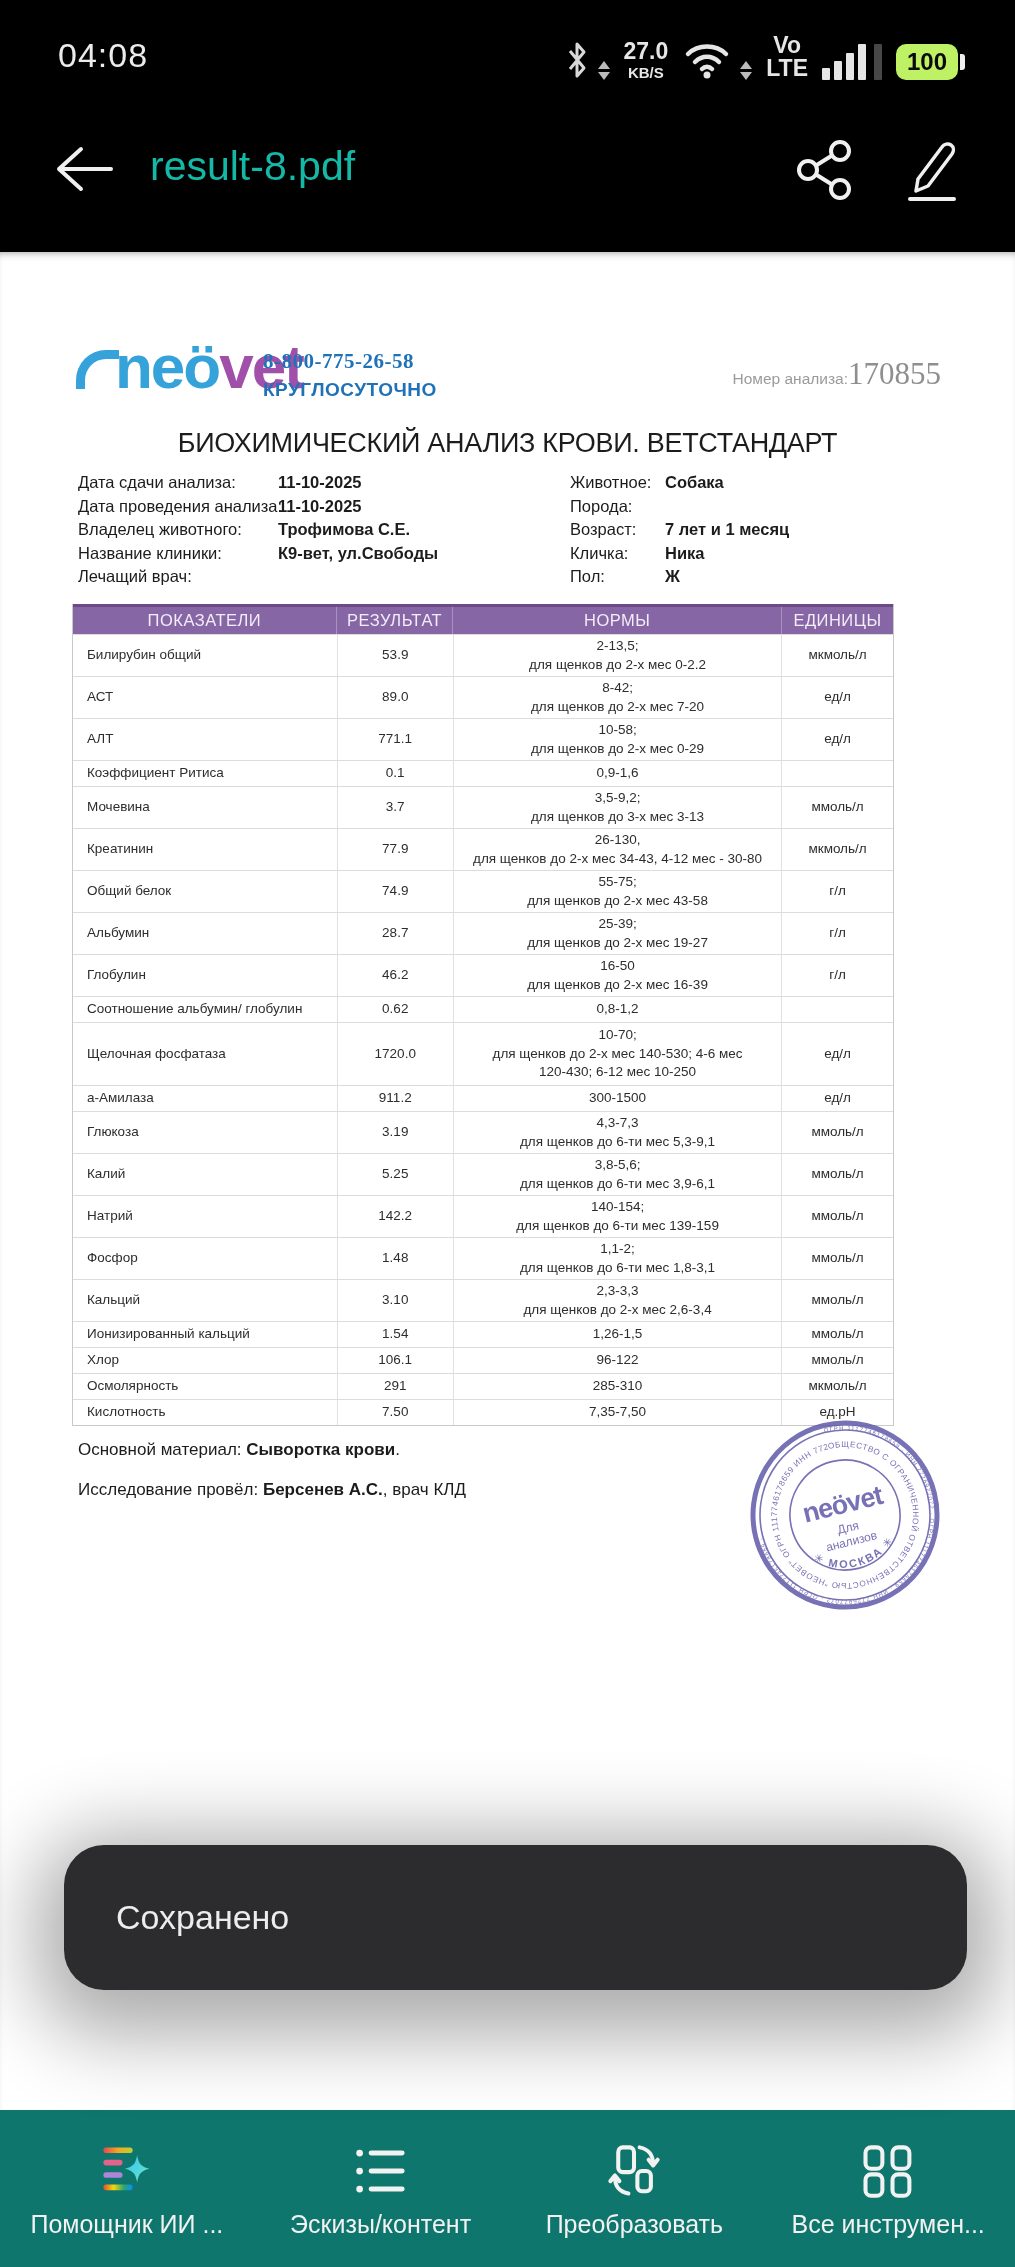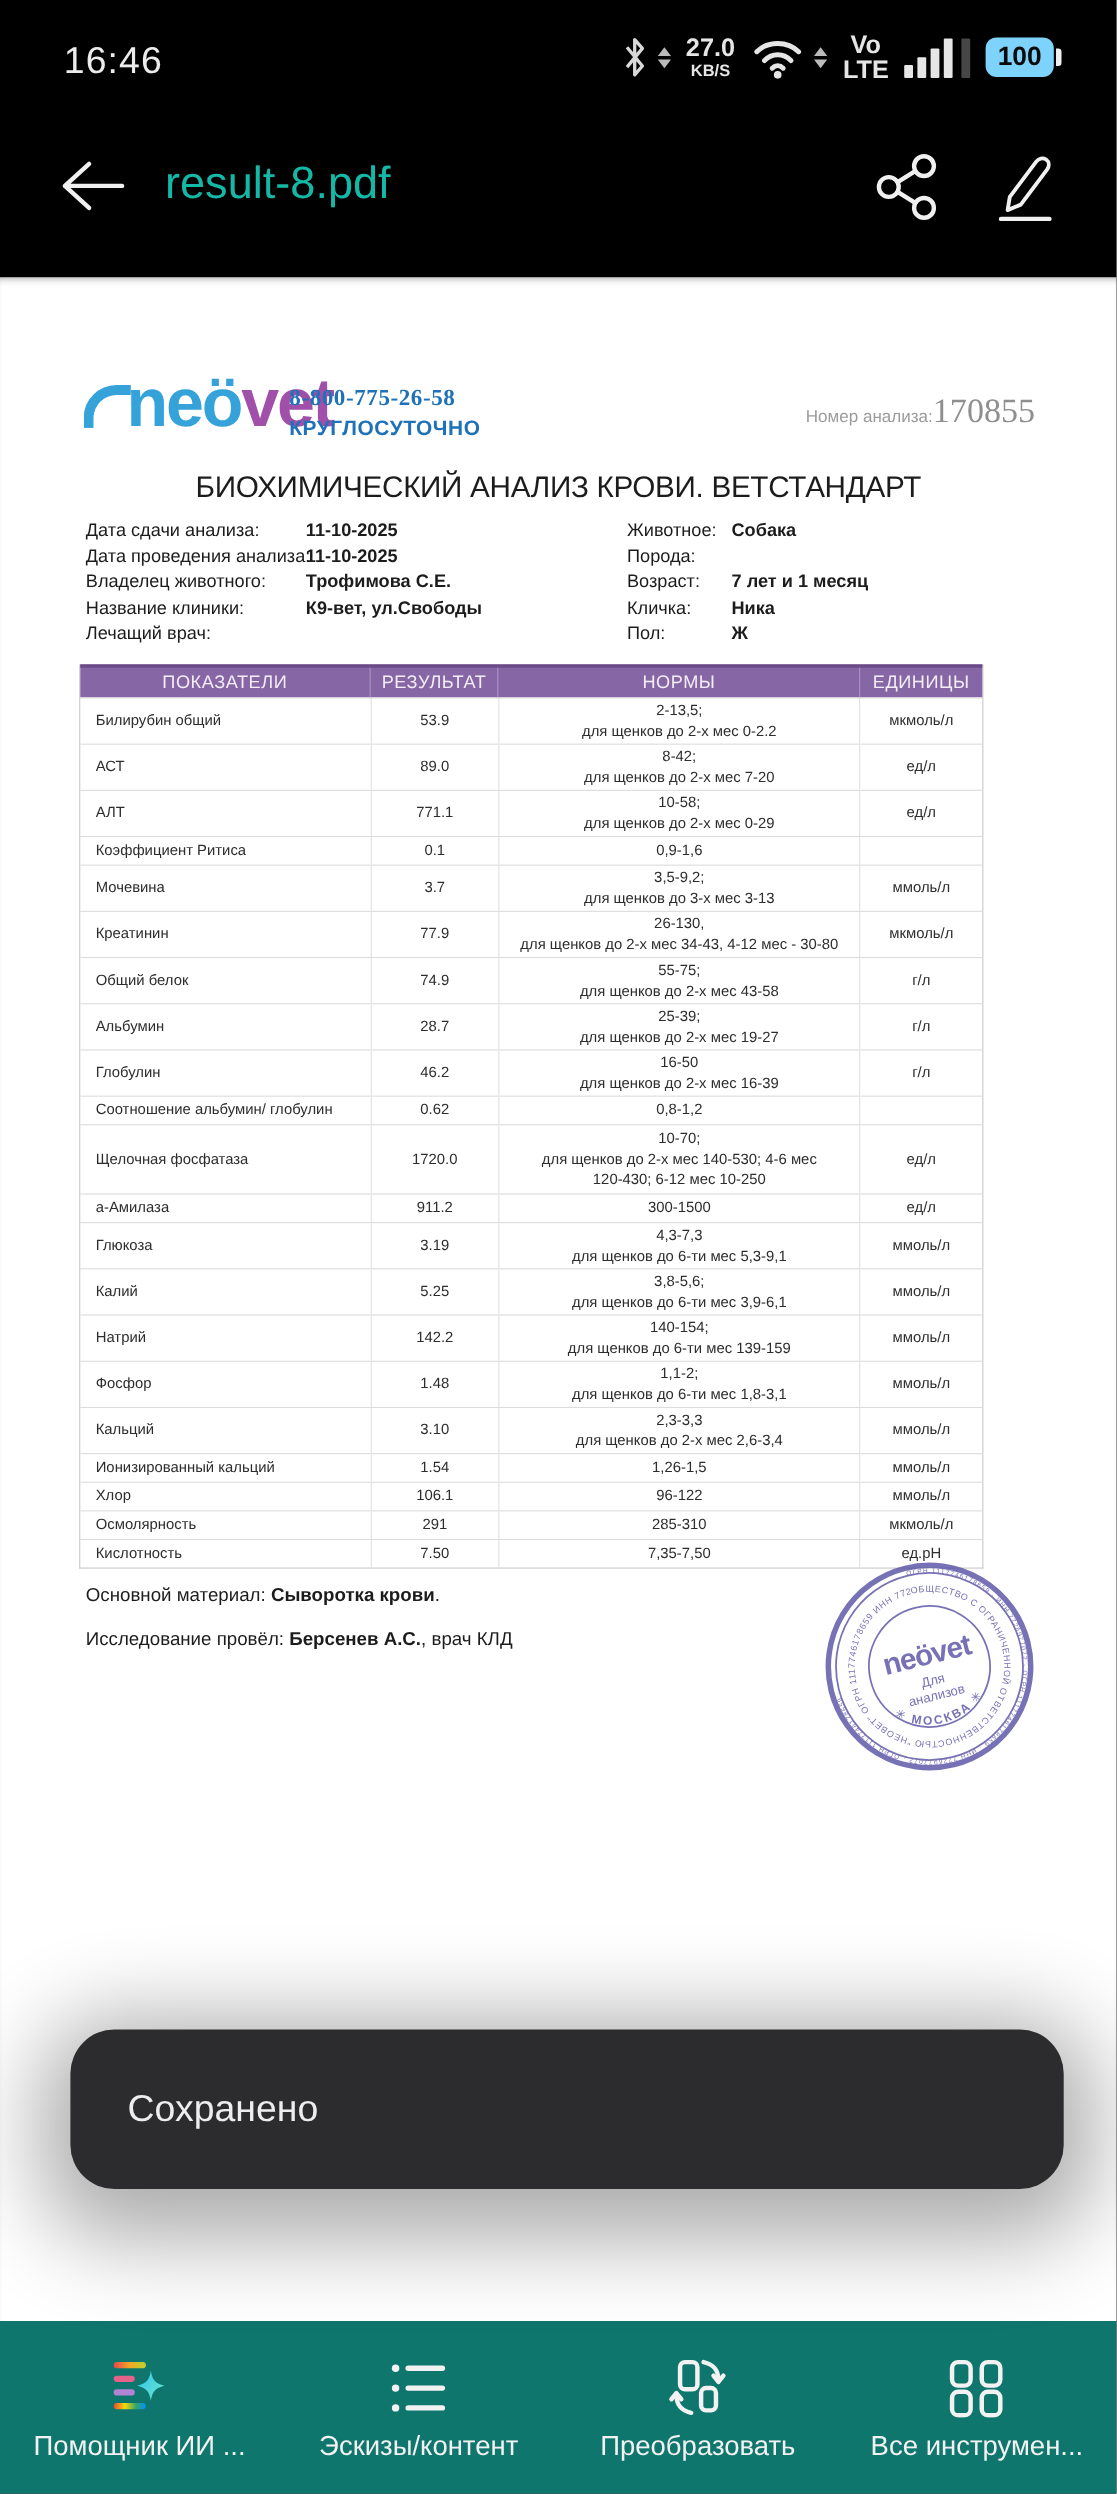--- a/index.html
+++ b/index.html
@@ -4,34 +4,34 @@
 <style>
   html,body{margin:0;padding:0;}
   body{
     width:1015px;height:2267px;position:relative;overflow:hidden;
     background:#000;font-family:"Liberation Sans","DejaVu Sans",sans-serif;
     -webkit-font-smoothing:antialiased;
   }
   
   .status-bar{position:absolute;left:0;top:0;width:1015px;height:85px;background:#000;}
   .sb-time{position:absolute;left:58px;top:36px;color:#ececec;font-size:34px;letter-spacing:1px;}
-  .sb-icons{position:absolute;right:50px;top:24px;height:56px;display:flex;align-items:center;gap:14px;color:#e6e6e6;}
+  .sb-icons{position:absolute;right:50px;top:24px;height:56px;display:flex;align-items:flex-end;gap:14px;color:#e6e6e6;}
   .sb-stack{display:flex;flex-direction:column;align-items:center;line-height:1;font-weight:bold;}
   .sb-stack .big{font-size:23px;}
   .sb-stack .small{font-size:15px;margin-top:2px;}
   .updown{display:flex;flex-direction:column;gap:3px;margin-left:-6px;}
   .updown i{width:0;height:0;border-left:6px solid transparent;border-right:6px solid transparent;display:block;}
   .updown .up{border-bottom:8px solid #bbb;}
   .updown .dn{border-top:8px solid #bbb;}
   .sig-bars{display:flex;align-items:flex-end;gap:4px;height:38px;}
   .sig-bars b{display:block;width:8px;background:#e6e6e6;border-radius:1px;}
   .sig-bars .s1{height:12px}.sig-bars .s2{height:19px}.sig-bars .s3{height:27px}.sig-bars .s4{height:36px}
   .sig-bars .s5{height:36px;background:#474747;margin-left:4px;}
   .battery{display:flex;align-items:center;}
-  .bat-body{background:#7dd3fc;border-radius:10px;min-width:62px;height:36px;display:flex;align-items:center;justify-content:center;color:#0a0a0a;font-size:24px;font-weight:bold;}
+  .bat-body{background:#bef264;border-radius:10px;min-width:62px;height:36px;display:flex;align-items:center;justify-content:center;color:#0a0a0a;font-size:24px;font-weight:bold;}
   .bat-nub{width:5px;height:16px;background:#efefef;border-radius:0 3px 3px 0;margin-left:2px;}
   
   .app-header{position:absolute;left:0;top:85px;width:1015px;height:167px;background:#000;}
   .back-btn{position:absolute;left:46px;top:46px;width:76px;height:76px;display:flex;align-items:center;justify-content:center;}
   .hdr-title{position:absolute;left:150px;top:58px;color:#14b8a6;font-size:41px;}
   .hdr-action{position:absolute;top:50px;width:70px;height:70px;display:flex;align-items:center;justify-content:center;}
   .hdr-share{right:155px;}
   .hdr-edit{right:48px;}
   
   .pdf-page{position:absolute;left:0;top:252px;width:1015px;height:1858px;background:#fff;box-shadow:inset 0 6px 8px -6px rgba(0,0,0,.45);}
@@ -85,21 +85,21 @@
   
   .toolbar{position:absolute;left:0;top:2110px;width:1015px;height:157px;background:#0f766e;display:flex;z-index:4;}
   .tb-item{flex:1;display:flex;flex-direction:column;align-items:center;justify-content:center;gap:12px;padding-top:6px;}
   .tb-label{color:#f2f2f2;font-size:25px;white-space:nowrap;}
   svg{display:block;}
 </style>
 </head>
 <body>
 
 <div class="status-bar">
-  <div class="sb-time">16:46</div>
+  <div class="sb-time">04:08</div>
   <div class="sb-icons">
     <svg width="26" height="40" viewBox="0 0 26 40">
       <path d="M6 11 L20 28 L13 36 L13 4 L20 12 L6 29" stroke="#d9d9d9" stroke-width="3" fill="none" stroke-linejoin="round"></path>
     </svg>
     <span class="updown">
         <i class="up"></i>
         <i class="dn"></i>
       </span>
     <span class="sb-stack">
       <span class="big">27.0</span>

